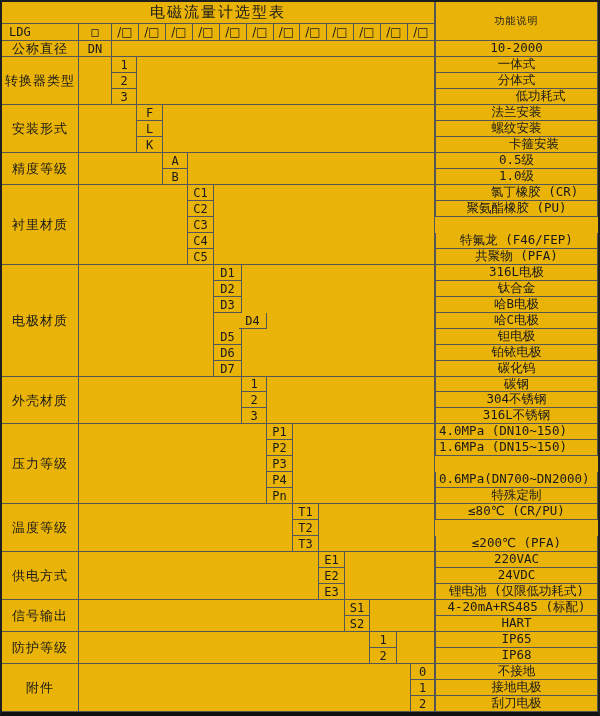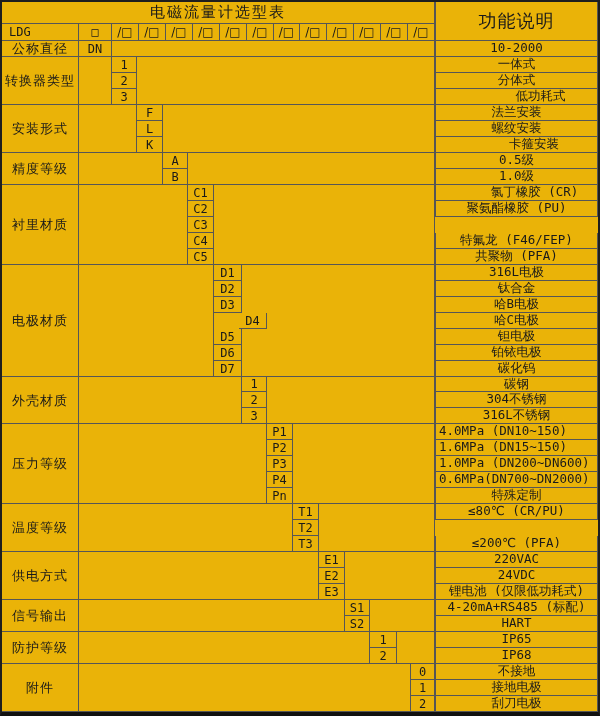--- a/index.html
+++ b/index.html
@@ -16,21 +16,21 @@
   .cell{
     position:absolute;
     box-sizing:border-box;
     border-right:1px solid #565656;
     border-bottom:1px solid #565656;
     display:flex;align-items:center;justify-content:center;
     overflow:hidden;white-space:nowrap;
     font-size:12.5px;line-height:1;
   }
   .c-title{left:0;top:0;width:433px;height:22px;font-size:15px;letter-spacing:2px;}
-  .c-func{left:433px;top:0;width:163px;height:39px;font-size:18px;letter-spacing:1px;border-left:1px solid #565656;}
+  .c-func{left:433px;top:0;width:163px;height:39px;font-size:10px;letter-spacing:1px;border-left:1px solid #565656;}
   .c-ldg{left:0;top:22px;width:77px;height:17px;justify-content:flex-start;padding-left:7px;font-size:12px;}
   .c-box{left:77px;top:22px;width:33px;height:17px;font-size:12px;}
   .slot{font-size:12px;font-family:"DejaVu Sans","Liberation Sans",sans-serif;}
   .cat{font-size:13px;letter-spacing:1px;}
   .code{font-size:12px;}
   .desc{border-left:1px solid #565656;}
   .desc.left{justify-content:flex-start;padding-left:3px;}
 </style>
 </head>
 <body>
@@ -120,21 +120,20 @@
     <div class="cell code" style="left: 240px; top: 406px; width: 25px; height: 16px;">3</div>
     <div class="cell desc" style="left: 433px; top: 406px; width: 163px; height: 16px;">316L不锈钢</div>
     <div class="cell cat" style="left: 0px; top: 422px; width: 77px; height: 80px;">压力等级</div>
     <div class="cell" style="left: 77px; top: 422px; width: 188px; height: 80px;"></div>
     <div class="cell" style="left: 291px; top: 422px; width: 142px; height: 80px;"></div>
     <div class="cell code" style="left: 265px; top: 422px; width: 26px; height: 16px;">P1</div>
     <div class="cell desc left" style="left: 433px; top: 422px; width: 163px; height: 16px;">4.0MPa (DN10~150)</div>
     <div class="cell code" style="left: 265px; top: 438px; width: 26px; height: 16px;">P2</div>
     <div class="cell desc left" style="left: 433px; top: 438px; width: 163px; height: 16px;">1.6MPa (DN15~150)</div>
     <div class="cell code" style="left: 265px; top: 454px; width: 26px; height: 16px;">P3</div>
-    <div class="cell desc left" style="left: 433px; top: 454px; width: 163px; height: 16px;">1.0MPa (DN200~DN600)</div>
     <div class="cell code" style="left: 265px; top: 470px; width: 26px; height: 16px;">P4</div>
     <div class="cell desc left" style="left: 433px; top: 470px; width: 163px; height: 16px;">0.6MPa(DN700~DN2000)</div>
     <div class="cell code" style="left: 265px; top: 486px; width: 26px; height: 16px;">Pn</div>
     <div class="cell desc" style="left: 433px; top: 486px; width: 163px; height: 16px;">特殊定制</div>
     <div class="cell cat" style="left: 0px; top: 502px; width: 77px; height: 48px;">温度等级</div>
     <div class="cell" style="left: 77px; top: 502px; width: 214px; height: 48px;"></div>
     <div class="cell" style="left: 317px; top: 502px; width: 116px; height: 48px;"></div>
     <div class="cell code" style="left: 291px; top: 502px; width: 26px; height: 16px;">T1</div>
     <div class="cell desc" style="left: 433px; top: 502px; width: 163px; height: 16px;">≤80℃ (CR/PU)</div>
     <div class="cell code" style="left: 291px; top: 518px; width: 26px; height: 16px;">T2</div>

